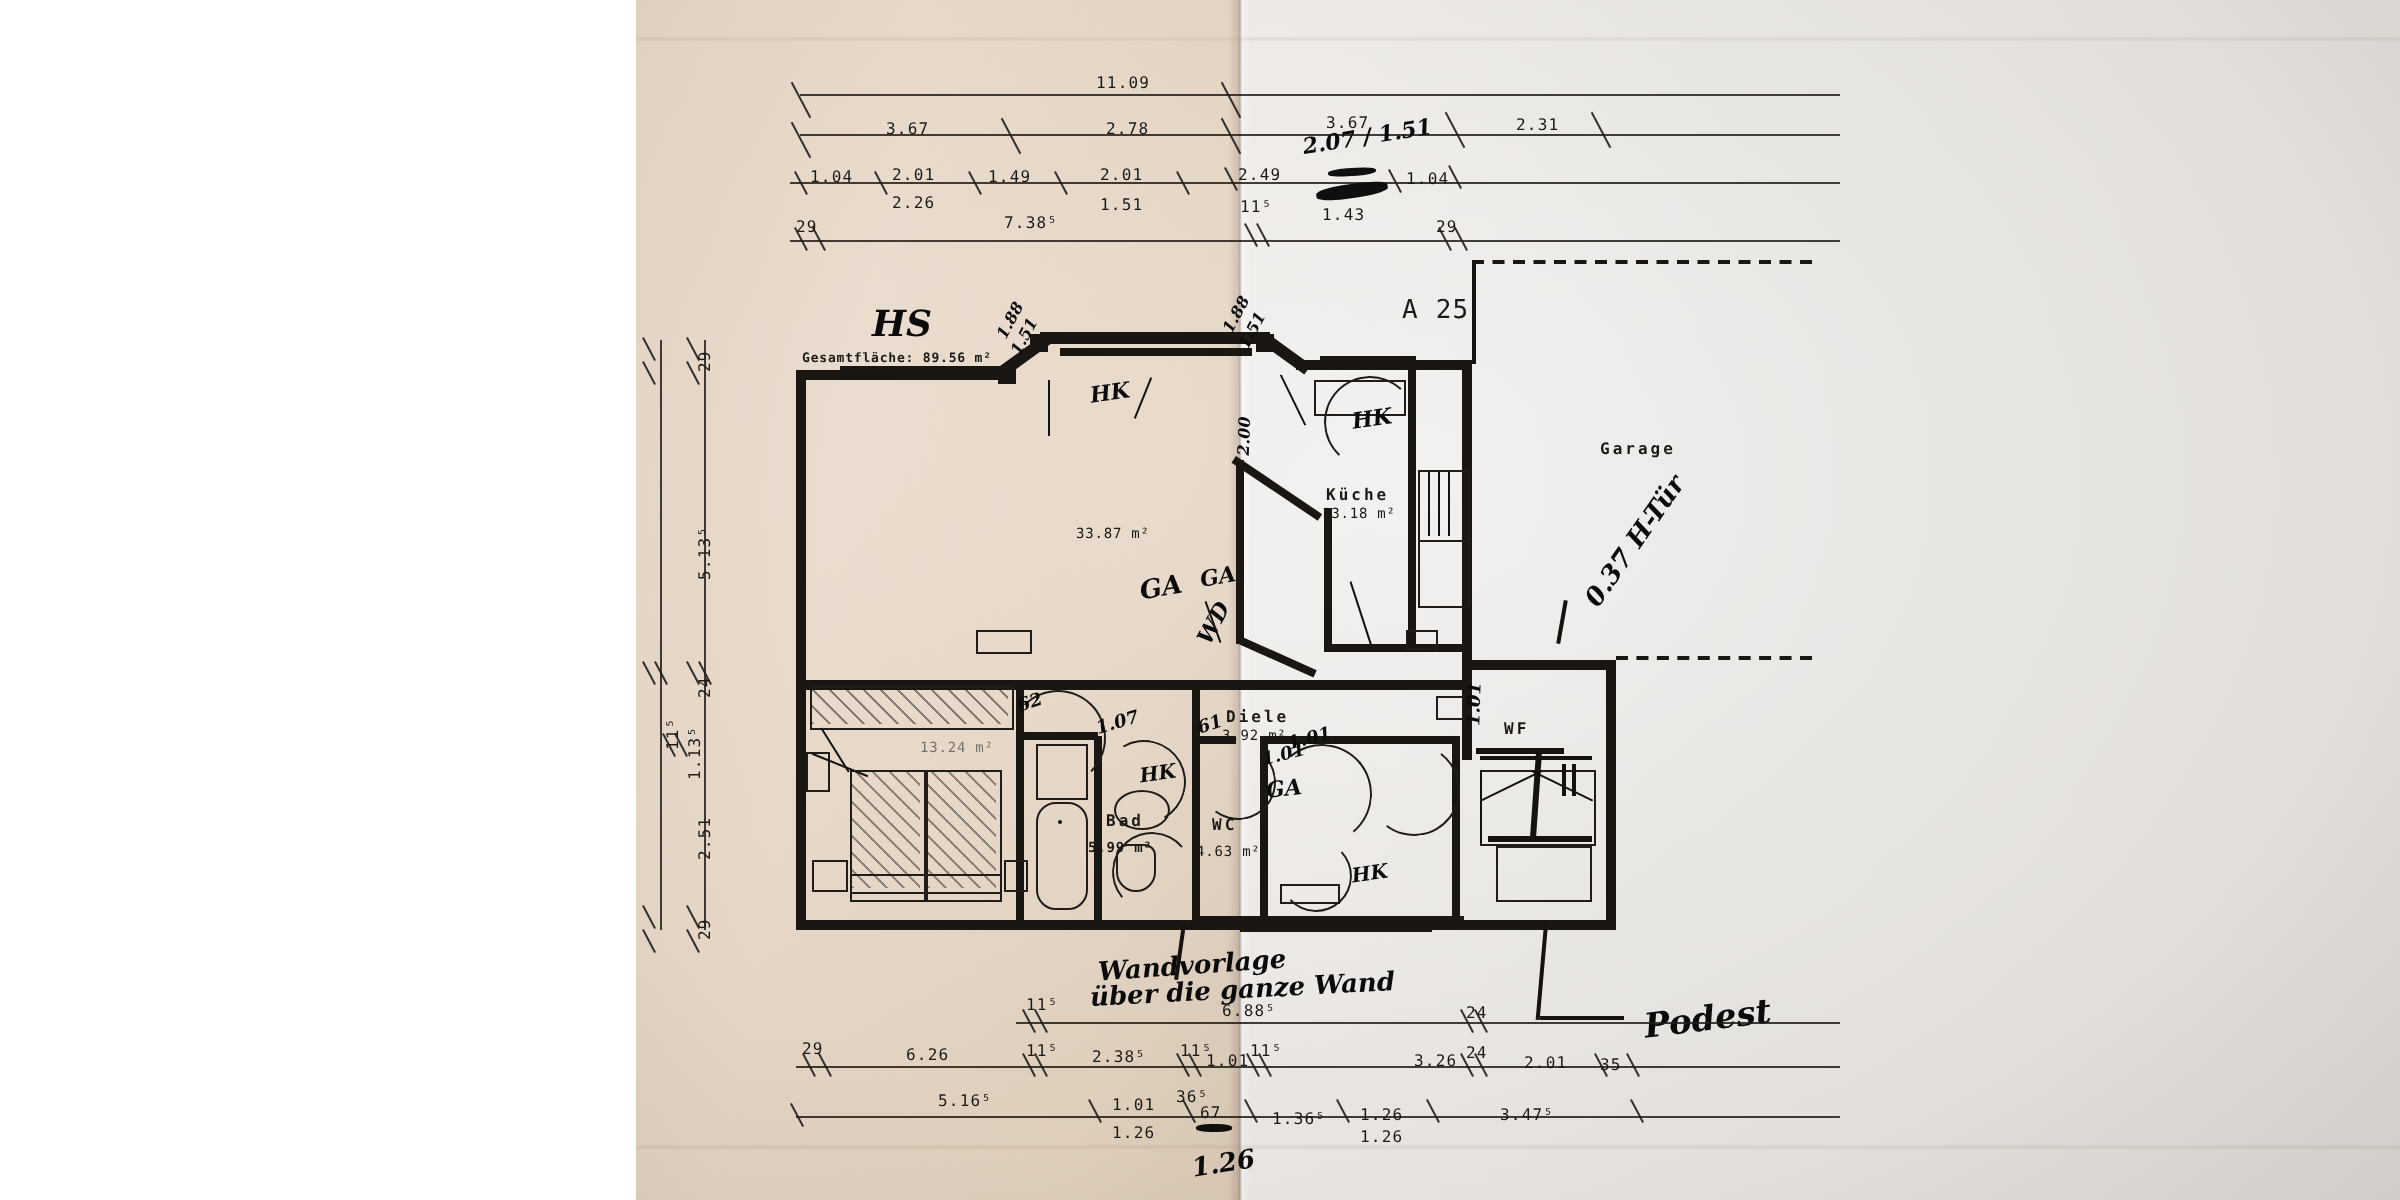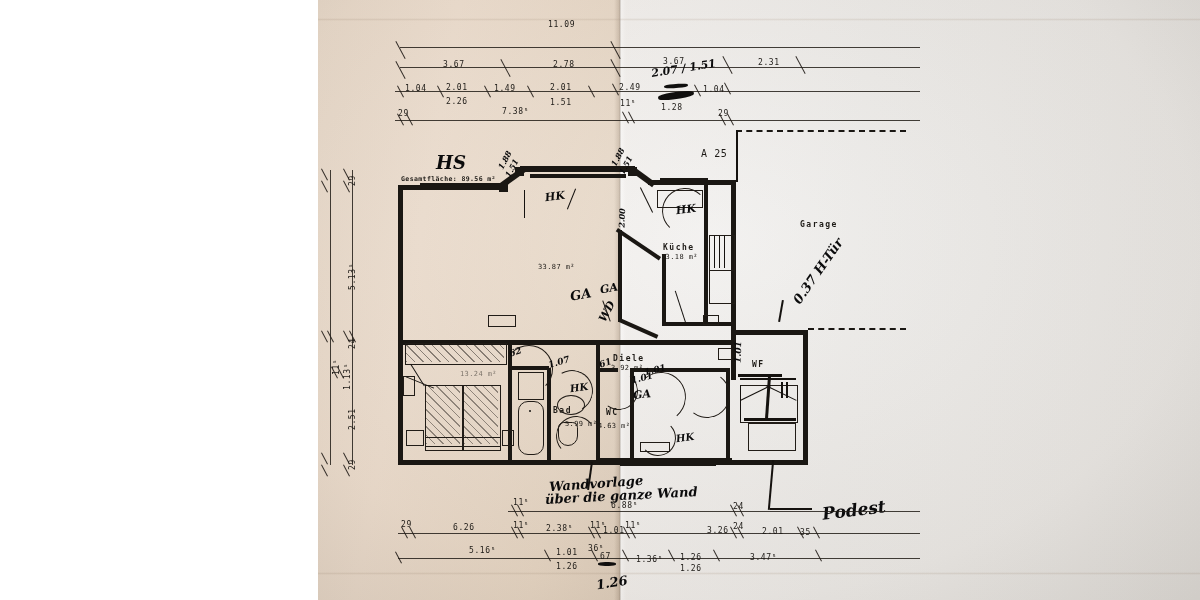--- a/index.html
+++ b/index.html
@@ -60,39 +60,39 @@
   <div class="paper paper-left"></div>
   <div class="paper paper-right"></div>
   <div class="fold"></div>
   <div class="crease-h" style="top:18px"></div>
   <div class="crease-h" style="top:572px"></div>
   <div class="paper-shade"></div>
 
   <div>
 
     <div class="ln dim" style="left:400px;top:47px;width:520px;"></div>
-    <span class="t" style="left:548px;top:20px;">11.09</span>
+    <span class="t" style="left:548px;top:37px;">11.09</span>
 
     <div class="ln dim" style="left:400px;top:67px;width:520px;"></div>
     <span class="t" style="left:443px;top:60px;">3.67</span>
     <span class="t" style="left:553px;top:60px;">2.78</span>
     <span class="t" style="left:663px;top:57px;">3.67</span>
     <span class="t" style="left:758px;top:58px;">2.31</span>
 
     <div class="ln dim" style="left:395px;top:91px;width:525px;"></div>
     <span class="t" style="left:405px;top:84px;">1.04</span>
     <span class="t" style="left:446px;top:83px;">2.01</span>
     <span class="t" style="left:494px;top:84px;">1.49</span>
     <span class="t" style="left:550px;top:83px;">2.01</span>
     <span class="t" style="left:619px;top:83px;">2.49</span>
     <span class="t" style="left:703px;top:85px;">1.04</span>
 
     <span class="t" style="left:446px;top:97px;">2.26</span>
     <span class="t" style="left:550px;top:98px;">1.51</span>
-    <span class="t" style="left:661px;top:103px;">1.28</span>
+    <span class="t" style="left:661px;top:103px;">1.43</span>
 
     <div class="ln dim" style="left:395px;top:120px;width:525px;"></div>
     <span class="t" style="left:398px;top:109px;">29</span>
     <span class="t" style="left:502px;top:107px;">7.38⁵</span>
     <span class="t" style="left:620px;top:99px;">11⁵</span>
     <span class="t" style="left:718px;top:109px;">29</span>
 
     <div class="tick sl tall" style="left:400px;top:40px;"></div>
     <div class="tick sl tall" style="left:400px;top:60px;"></div>
     <div class="tick sl" style="left:400px;top:85px;"></div>
@@ -262,31 +262,31 @@
     <div class="ln v2" style="left:736px;top:130px;height:52px;"></div>
     <div class="dash" style="left:808px;top:328px;width:98px;"></div>
     <span class="t rm" style="left:800px;top:220px;">Garage</span>
     <span class="hw rot-ang" style="left:790px;top:298px;font-size:13px;transform:rotate(-55deg);">0.37 H-Tür</span>
     <div class="ln v2" style="left:780px;top:300px;height:22px;transform:rotate(10deg);"></div>
   </div>
 
   <div>
     <span class="t ar" style="left:401px;top:175px;font-size:6.5px;font-weight:700;">Gesamtfläche: 89.56 m²</span>
     <span class="hw" style="left:436px;top:152px;font-size:18px;">HS</span>
-    <span class="t" style="left:701px;top:148px;font-size:10px;">A 25</span>
+    <span class="t" style="left:701px;top:148px;font-size:13px;">A 25</span>
 
     <span class="t ar" style="left:538px;top:263px;">33.87 m²</span>
 
     <span class="t rm" style="left:663px;top:243px;">Küche</span>
     <span class="t ar" style="left:661px;top:253px;">13.18 m²</span>
 
     <span class="t ar" style="left:460px;top:370px;opacity:.55">13.24 m²</span>
 
     <span class="t rm" style="left:553px;top:406px;">Bad</span>
-    <span class="t ar" style="left:565px;top:420px;">5.99 m²</span>
+    <span class="t ar" style="left:544px;top:420px;font-weight:bold;">5.99 m²</span>
 
     <span class="t rm" style="left:606px;top:408px;">WC</span>
     <span class="t ar" style="left:598px;top:422px;">4.63 m²</span>
 
     <span class="t rm" style="left:613px;top:354px;">Diele</span>
     <span class="t ar" style="left:611px;top:364px;">3.92 m²</span>
 
     <span class="t rm" style="left:752px;top:360px;">WF</span>
   </div>
 

